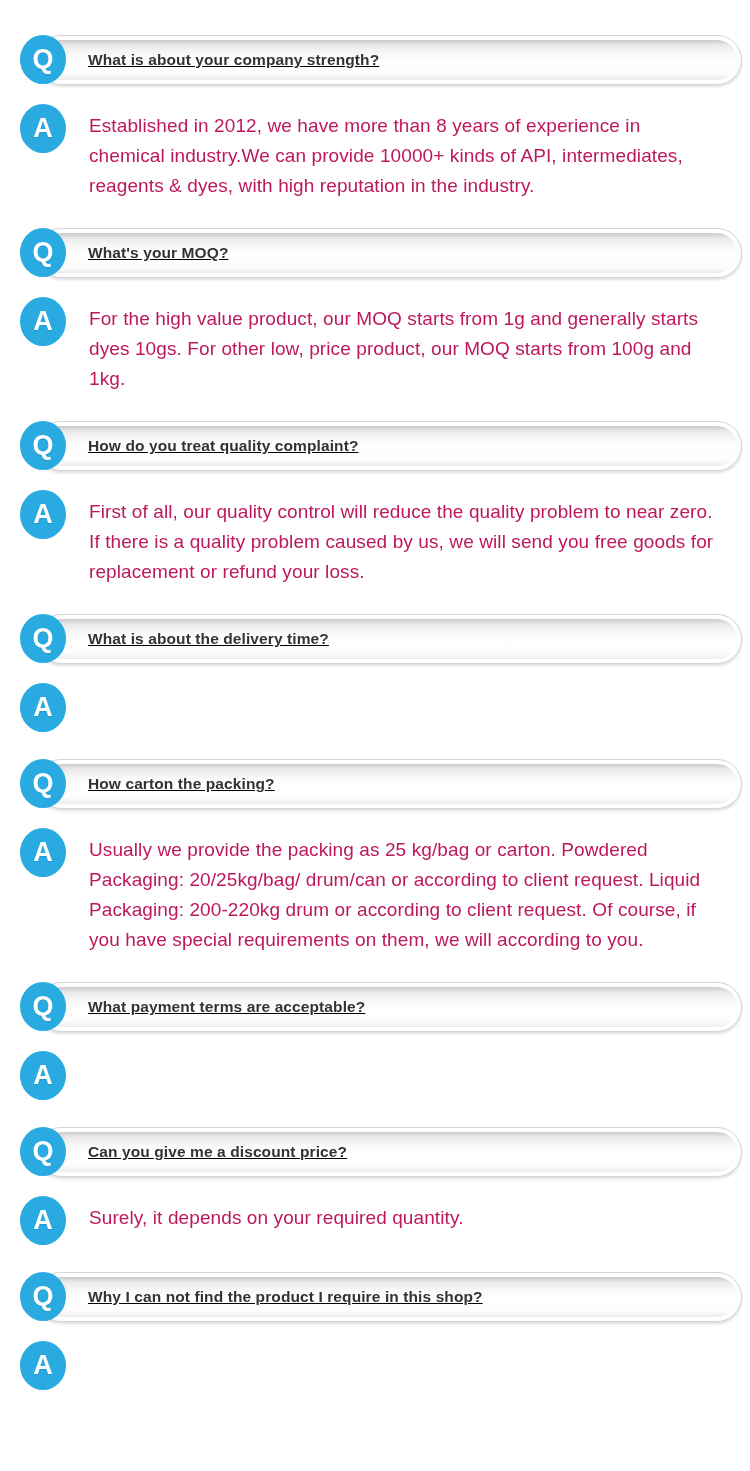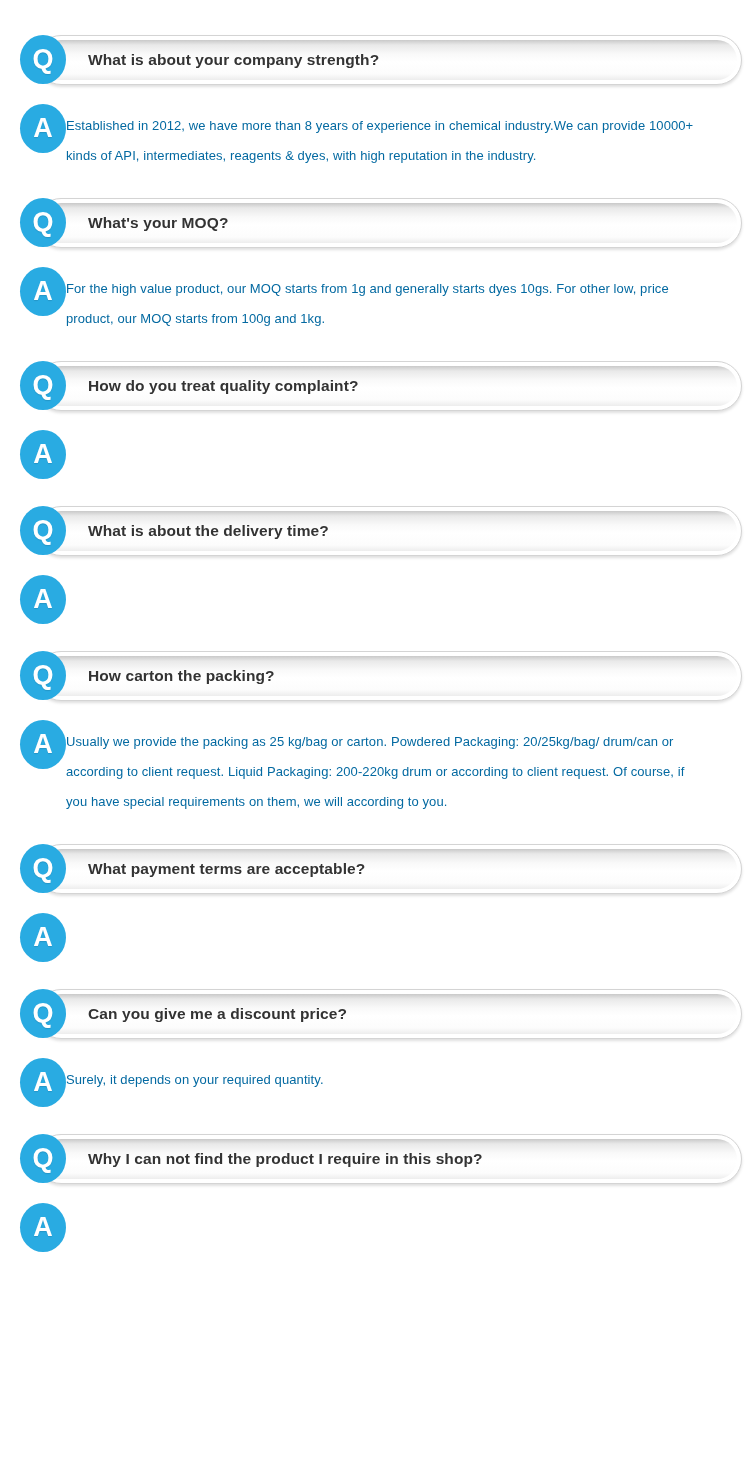--- a/index.html
+++ b/index.html
@@ -39,20 +39,21 @@
   .q-bar-inner {
     height: 40px;
     border-radius: 22px;
     background: linear-gradient(to bottom,
       #c9c9c9 0px, #e9e9e9 5px, #f9f9f9 14px,
       #ffffff 55%, #fcfcfc 85%, #ededed 100%);
     display: flex;
     align-items: center;
     padding-left: 47px;
     box-sizing: border-box;
+    text-decoration: underline;
   }
   .q-text {
     font-size: 15.5px;
     font-weight: bold;
     color: #333333;
     letter-spacing: 0.1px;
   }
 
   
   .badge {
@@ -77,25 +78,26 @@
   }
 
   
   .a-row {
     display: flex;
     align-items: flex-start;
     min-height: 49px;
   }
   .a-badge { flex-shrink: 0; }
   .a-text {
+    margin-left: 23px;
     margin-top: 7px;
     max-width: 628px;
-    font-size: 13px;
+    font-size: 19px;
     line-height: 30px;
-    color: #0369a1;
+    color: #be185d;
     letter-spacing: 0.1px;
   }
 </style>
 </head>
 <body style="background: rgb(255, 255, 255);">
 
 <div class="page">
   <div class="faq">
 
     <div class="faq-item">
@@ -144,20 +146,21 @@
         <div class="q-bar">
           <div class="q-bar-inner">
             <span class="q-text">How do you treat quality complaint?</span>
           </div>
         </div>
       </div>
       <div class="a-row">
         <div class="badge a-badge">
           <span>A</span>
         </div>
+        <div class="a-text">First of all, our quality control will reduce the quality problem to near zero. If there is a quality problem caused by us, we will send you free goods for replacement or refund your loss.</div>
       </div>
     </div>
 
     <div class="faq-item">
       <div class="q-row">
         <div class="badge q-badge">
           <span>Q</span>
         </div>
         <div class="q-bar">
           <div class="q-bar-inner">

